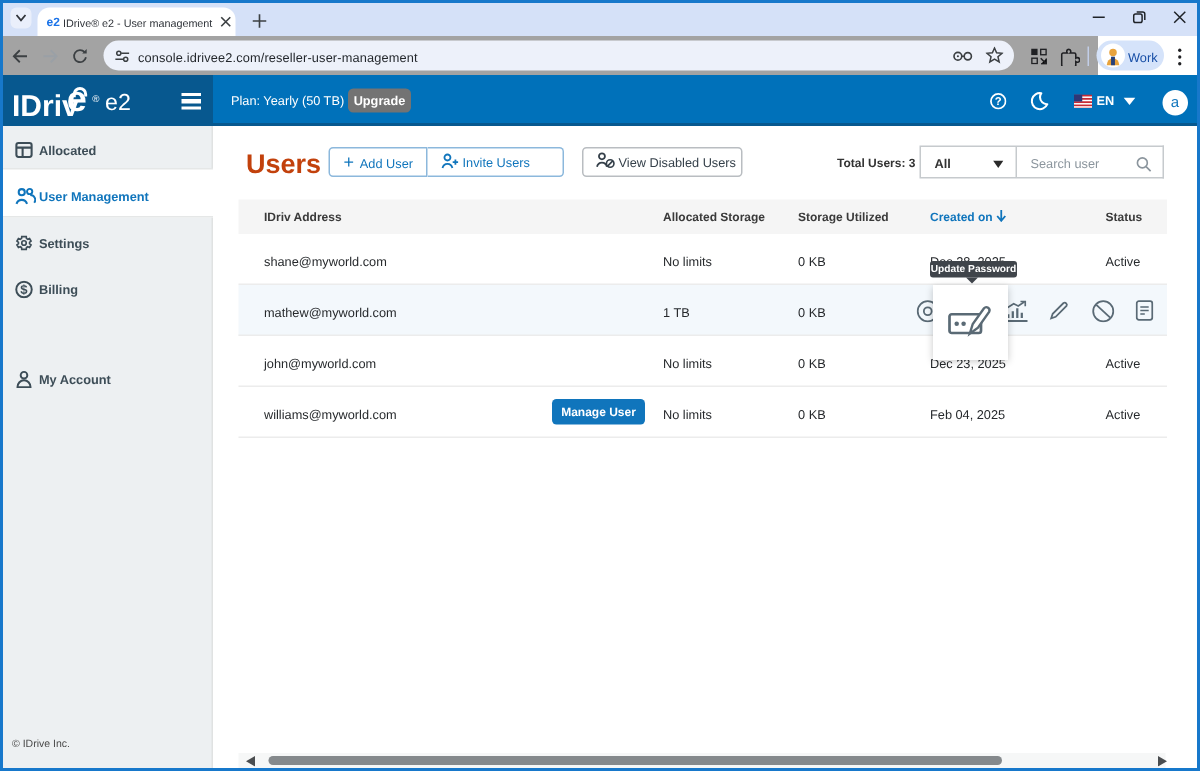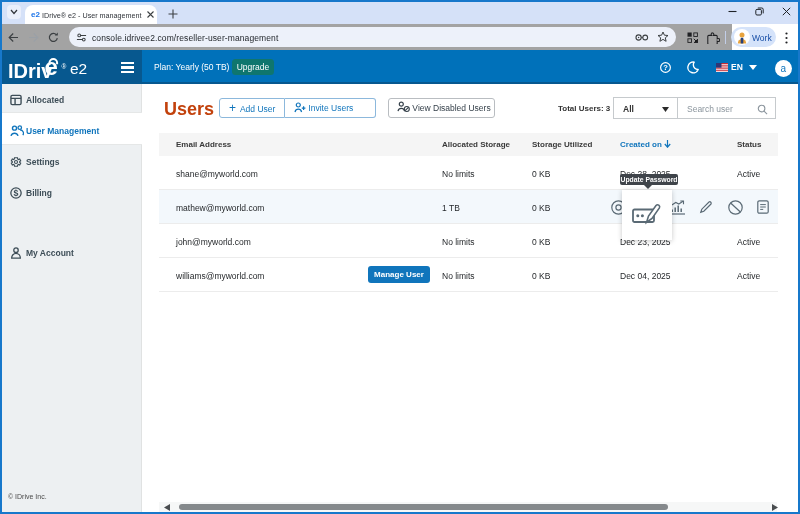--- a/index.html
+++ b/index.html
@@ -28,21 +28,21 @@
 #profchip .av { position:absolute; left:2.5px; top:2px; width:16px; height:16px; border-radius:8px; background:#fff; overflow:hidden; }
 #profchip .wk { position:absolute; left:21px; top:6px; font-size:8.5px; color:#174ea6; }
 
 
 #hdr { position:absolute; left:0; top:50px; width:800px; height:34px; background:#0071ba; }
 #hdr:after { content:""; position:absolute; left:0; bottom:0; width:100%; height:2px; background:#07588f; }
 #logoblk { position:absolute; left:0; top:0; width:142px; height:32.5px; background:#07588f; }
 #burger { position:absolute; left:121px; top:12px; width:13px; height:11px; }
 #burger i { display:block; height:2.4px; background:#fff; margin-bottom:2px; }
 #plan { position:absolute; left:154px; top:12px; color:#fff; font-size:8.5px; }
-#upg { position:absolute; left:232px; top:9px; width:42px; height:16px; background:#0f766e; border-radius:3.5px; color:#fff; font-size:8.5px; font-weight:normal; text-align:center; line-height:16px; }
+#upg { position:absolute; left:232px; top:9px; width:42px; height:16px; background:#737373; border-radius:3.5px; color:#fff; font-size:8.5px; font-weight:bold; text-align:center; line-height:16px; }
 
 
 #sidebar { position:absolute; left:0; top:84px; width:142px; height:430px; background:#edf0f2; border-right:1px solid #e0e2e2; }
 .sitem { position:absolute; left:0; width:142px; height:30px; }
 .sitem .lbl { position:absolute; left:26px; top:10.5px; font-size:8.5px; font-weight:bold; color:#3d4d57; }
 .sitem svg { position:absolute; left:10px; top:9.5px; }
 .sitem.act { background:#fff; border-top:1px solid #e5e7e7; border-bottom:1px solid #e5e7e7; height:33px; }
 .sitem.act .lbl { color:#1075bc; top:13px; }
 .sitem.act svg { top:12.5px; }
 #copyr { position:absolute; left:8px; top:409px; font-size:7px; color:#4a4a4a; }
@@ -282,21 +282,21 @@
     <div id="srch">
         <span class="ph">Search user</span>
         <svg style="position:absolute;right:7px;top:5.5px" width="11" height="11" viewBox="0 0 12 12">
           <circle cx="5" cy="5" r="3.6" fill="none" stroke="#8b959d" stroke-width="1.2"></circle>
           <path d="M7.7 7.7 L11 11" stroke="#8b959d" stroke-width="1.2"></path>
         </svg>
       </div>
 
     <div id="tbl">
       <div id="thead">
-        <span class="c1">Email Address</span>
+        <span class="c1">IDriv Address</span>
         <span class="c2">Allocated Storage</span>
         <span class="c3">Storage Utilized</span>
         <span class="c4" style="color:#1075bc">Created on <svg width="7" height="8" viewBox="0 0 7 8" style="vertical-align:-1px">
               <path d="M3.5 0 V6.5 M0.8 4 L3.5 7.2 L6.2 4" stroke="#1075bc" stroke-width="1.2" fill="none"></path>
             </svg></span>
         <span class="c5">Status</span>
       </div>
       <div class="trow" id="row1">
         <span class="c1">shane@myworld.com</span>
         <span class="c2">No limits</span>
@@ -335,21 +335,21 @@
         <span class="c2">No limits</span>
         <span class="c3">0 KB</span>
         <span class="c4">Dec 23, 2025</span>
         <span class="c5">Active</span>
       </div>
       <div class="trow" id="row4">
         <span class="c1">williams@myworld.com</span>
         <div id="mngbtn">Manage User</div>
         <span class="c2">No limits</span>
         <span class="c3">0 KB</span>
-        <span class="c4">Dec 04, 2025</span>
+        <span class="c4">Feb 04, 2025</span>
         <span class="c5">Active</span>
       </div>
     </div>
 
     <div id="ttip">Update Password</div>
     <div id="pcard">
       <svg style="position:absolute;left:10px;top:13px" width="30" height="24" viewBox="0 0 30 24">
           <rect x="1" y="6.5" width="21" height="12.5" rx="1.5" fill="none" stroke="#5a6a75" stroke-width="1.8"></rect>
           <circle cx="5.8" cy="12.8" r="1.5" fill="#5a6a75"></circle>
           <circle cx="10.4" cy="12.8" r="1.5" fill="#5a6a75"></circle>

